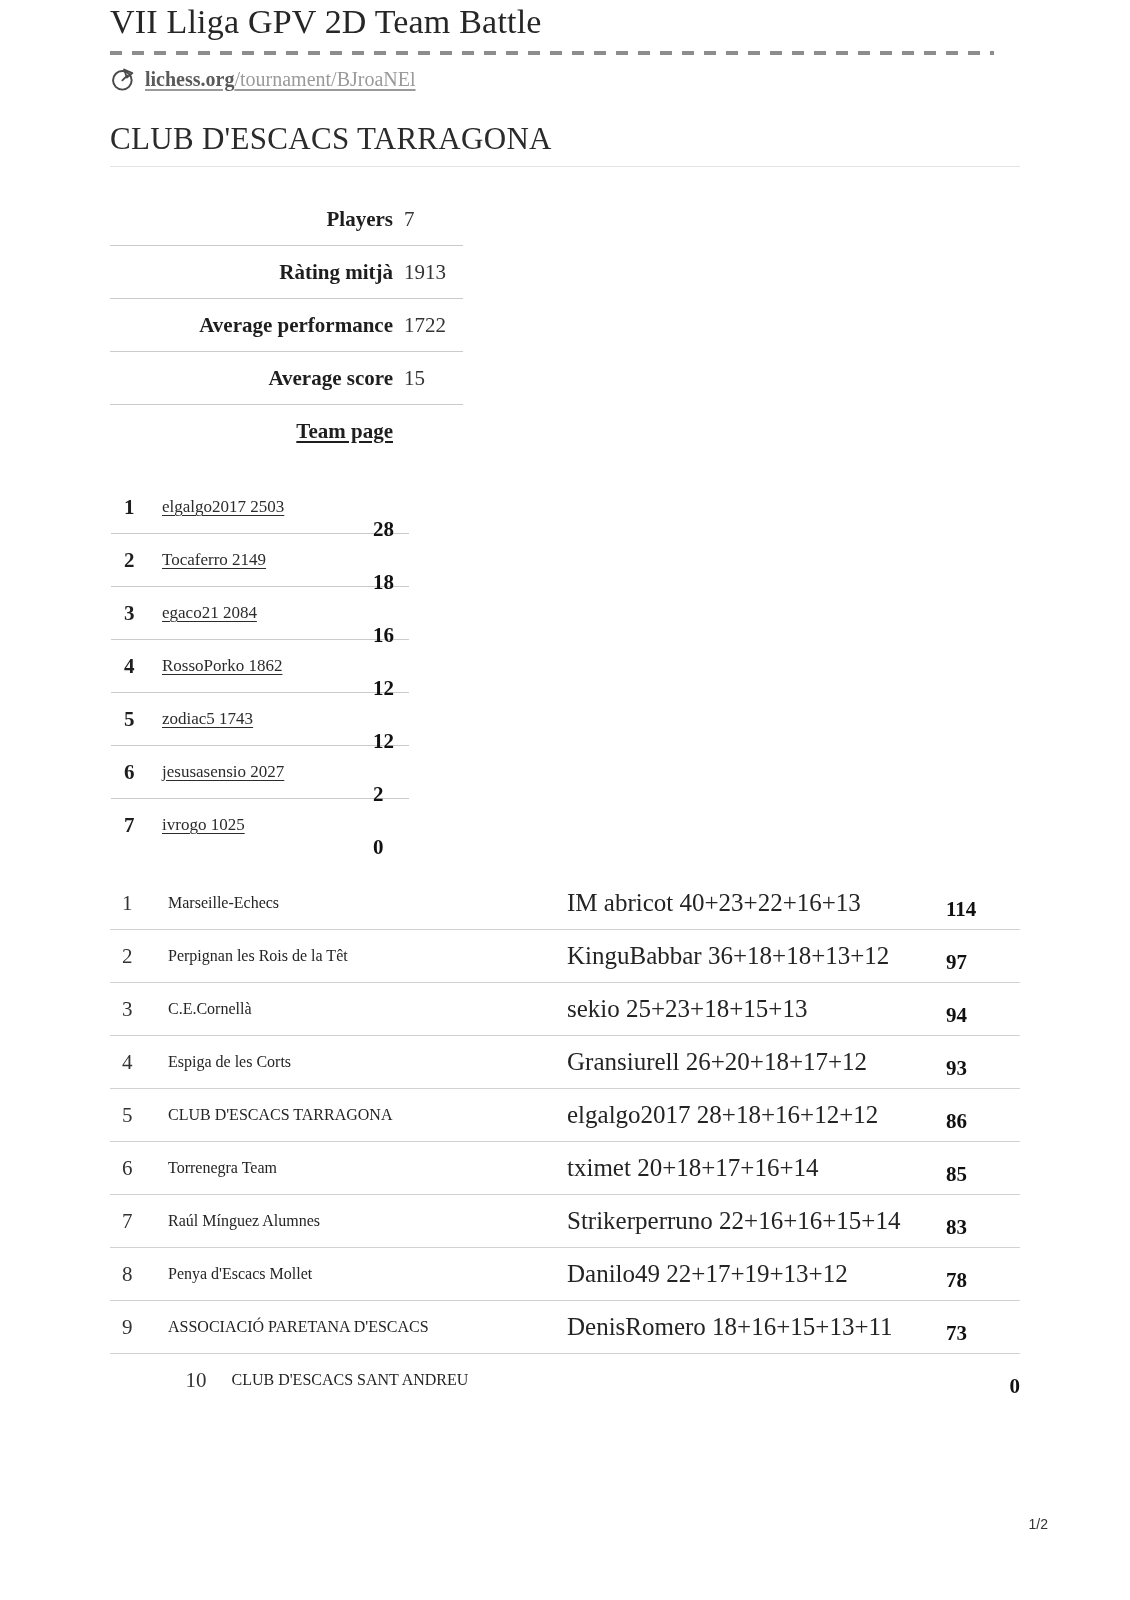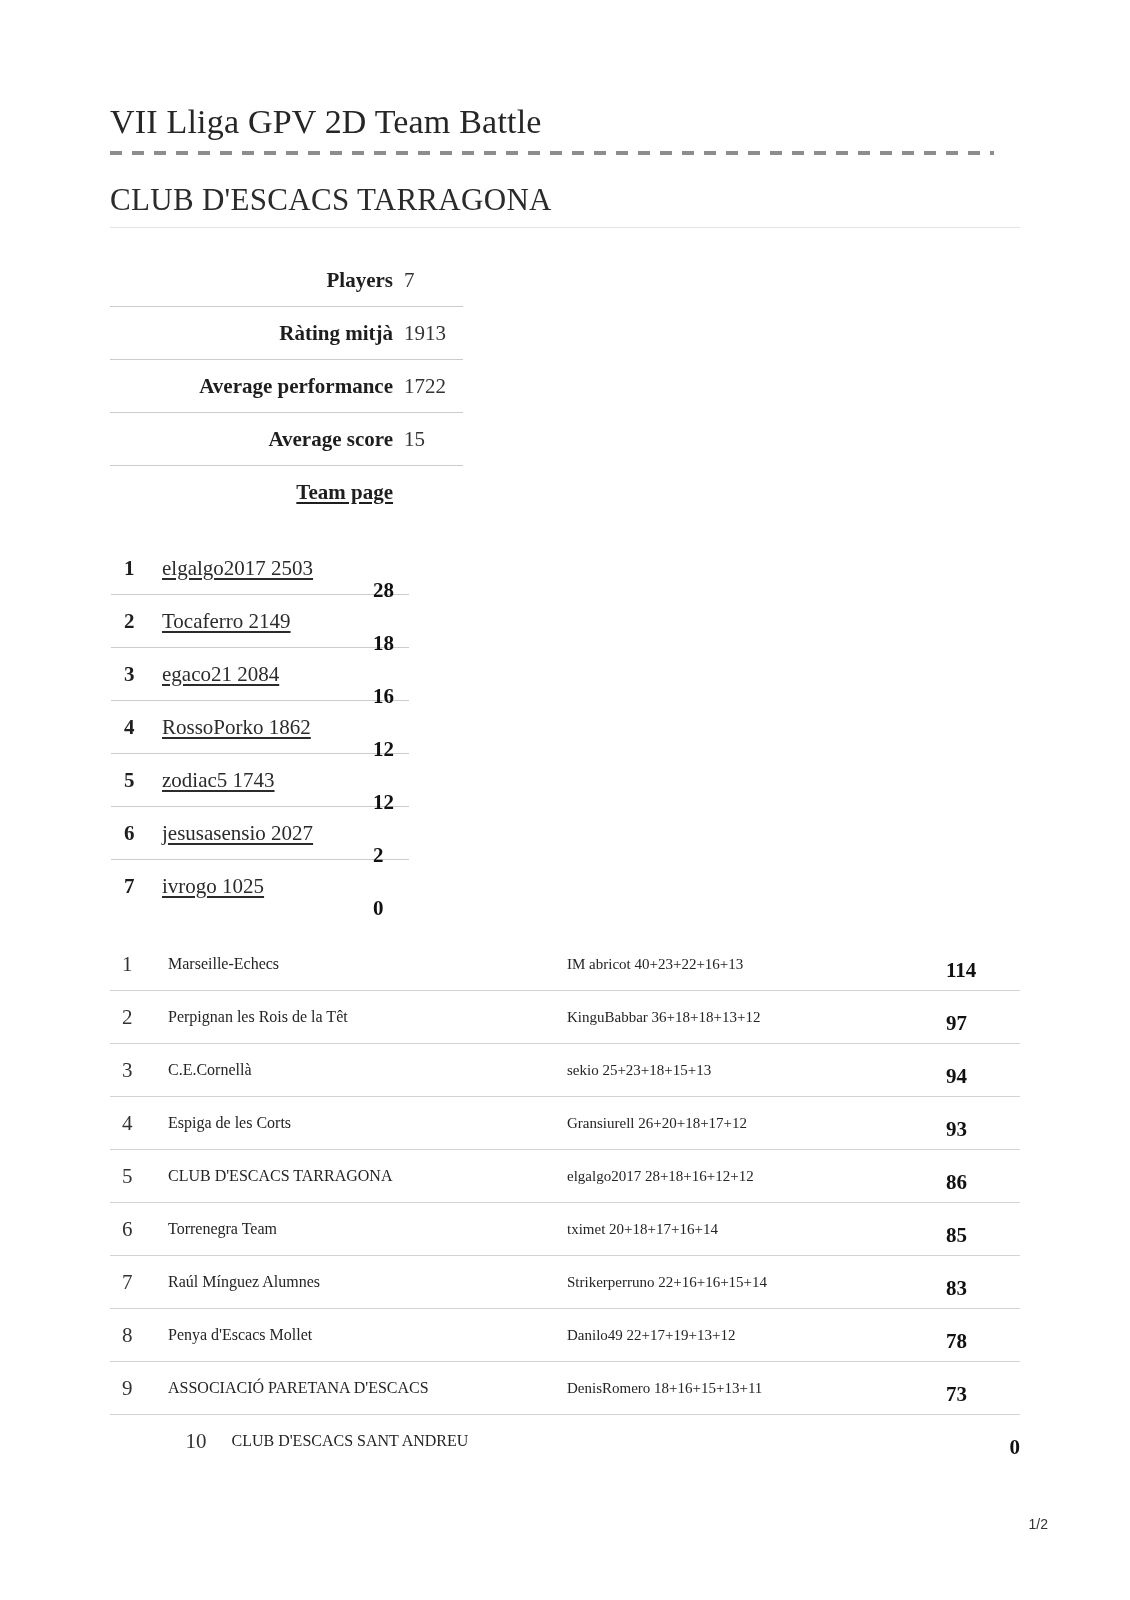--- a/index.html
+++ b/index.html
@@ -8,21 +8,21 @@
     width: 1130px;
     height: 1600px;
     background: #ffffff;
     font-family: "Liberation Serif", "DejaVu Serif", serif;
     color: #222222;
     overflow: hidden;
   }
   .content { position: absolute; left: 110px; top: 0; width: 910px; }
 
   h1.title {
-    margin: 0; padding-top: 100px;
+    margin: 0; 
     font-size: 34px; line-height: 44px;
     font-weight: 400; color: #262626;
     letter-spacing: 0.2px;
   }
   .dashed-divider {
     margin-top: 7px; height: 4px; width: 884px;
     background: repeating-linear-gradient(90deg, #8d8d8d 0 12px, transparent 12px 22px);
   }
   .link-row { margin-top: 9px; height: 30px; display: flex; align-items: center; gap: 9px; }
   .link-row svg { display: block; }
@@ -53,50 +53,62 @@
     text-decoration: underline; text-underline-offset: 3px;
   }
 
   
   .players { margin-top: 24px; width: 298px; margin-left: 1px; }
   .player-row { display: flex; align-items: center; height: 52px; border-bottom: 1px solid #cbcbcb; }
   .player-row.last { border-bottom: none; }
   .player-rank { width: 51px; box-sizing: border-box; padding-left: 13px; font-weight: 700; font-size: 21px; color: #1e1e1e; }
   .player-name-cell { width: 211px; }
   a.player-link {
-    font-size: 21px; color: #2b2b2b; cursor: pointer;
+    font-size: 17px; color: #2b2b2b; cursor: pointer;
     text-decoration: underline; text-underline-offset: 3px;
   }
   .player-score { font-weight: 700; font-size: 21px; color: #111111; margin-top: 44px; }
 
   
   .standings { margin-top: 26px; width: 910px; }
   .standing-row { display: flex; align-items: center; height: 52px; border-bottom: 1px solid #d2d2d2; }
   .standing-row.last { border-bottom: none; justify-content: flex-end; }
   .standing-rank { width: 58px; box-sizing: border-box; padding-left: 12px; font-size: 21px; color: #333333; }
   .standing-team { width: 399px; font-size: 16px; color: #242424; }
-  .standing-players { width: 379px; font-size: 15px; color: #242424; }
+  .standing-players { width: 379px; font-size: 25px; color: #242424; }
   .standing-total { font-weight: 700; font-size: 21px; color: #111111; margin-top: 12px; }
 
   .page-footer {
     position: absolute; top: 1516px; right: 82px;
     font-family: "Liberation Sans", sans-serif;
     font-size: 14px; color: #333333;
   }
 </style>
 </head>
 <body>
 
 <div class="page">
   <div class="content">
 
     <h1 class="title">VII Lliga GPV 2D Team Battle</h1>
 
     <div class="dashed-divider"></div>
 
+    <div class="link-row">
+      <span>
+        <svg width="26" height="26" viewBox="0 0 24 24">
+          <path d="M13 3.2 L20.6 6.6 L15.6 10.6 Z" fill="#ffffff" stroke="#4a4a4a" stroke-width="1.7" stroke-linejoin="round"></path>
+          <circle cx="11.4" cy="13.2" r="8.6" fill="none" stroke="#4a4a4a" stroke-width="1.8"></circle>
+          <path d="M11.4 13.2 L16 8.8" fill="none" stroke="#4a4a4a" stroke-width="1.7" stroke-linecap="round"></path>
+        </svg>
+      </span>
+      <a class="source-link">
+        <span class="host">lichess.org</span><span class="path">/tournament/BJroaNEl</span>
+      </a>
+    </div>
 
     <h2 class="team-name">CLUB D'ESCACS TARRAGONA</h2>
     <hr class="heading-rule">
 
     <div class="stats">
       <div class="stats-row">
         <div class="stats-label">Players</div>
         <div class="stats-value">7</div>
       </div>
       <div class="stats-row">

